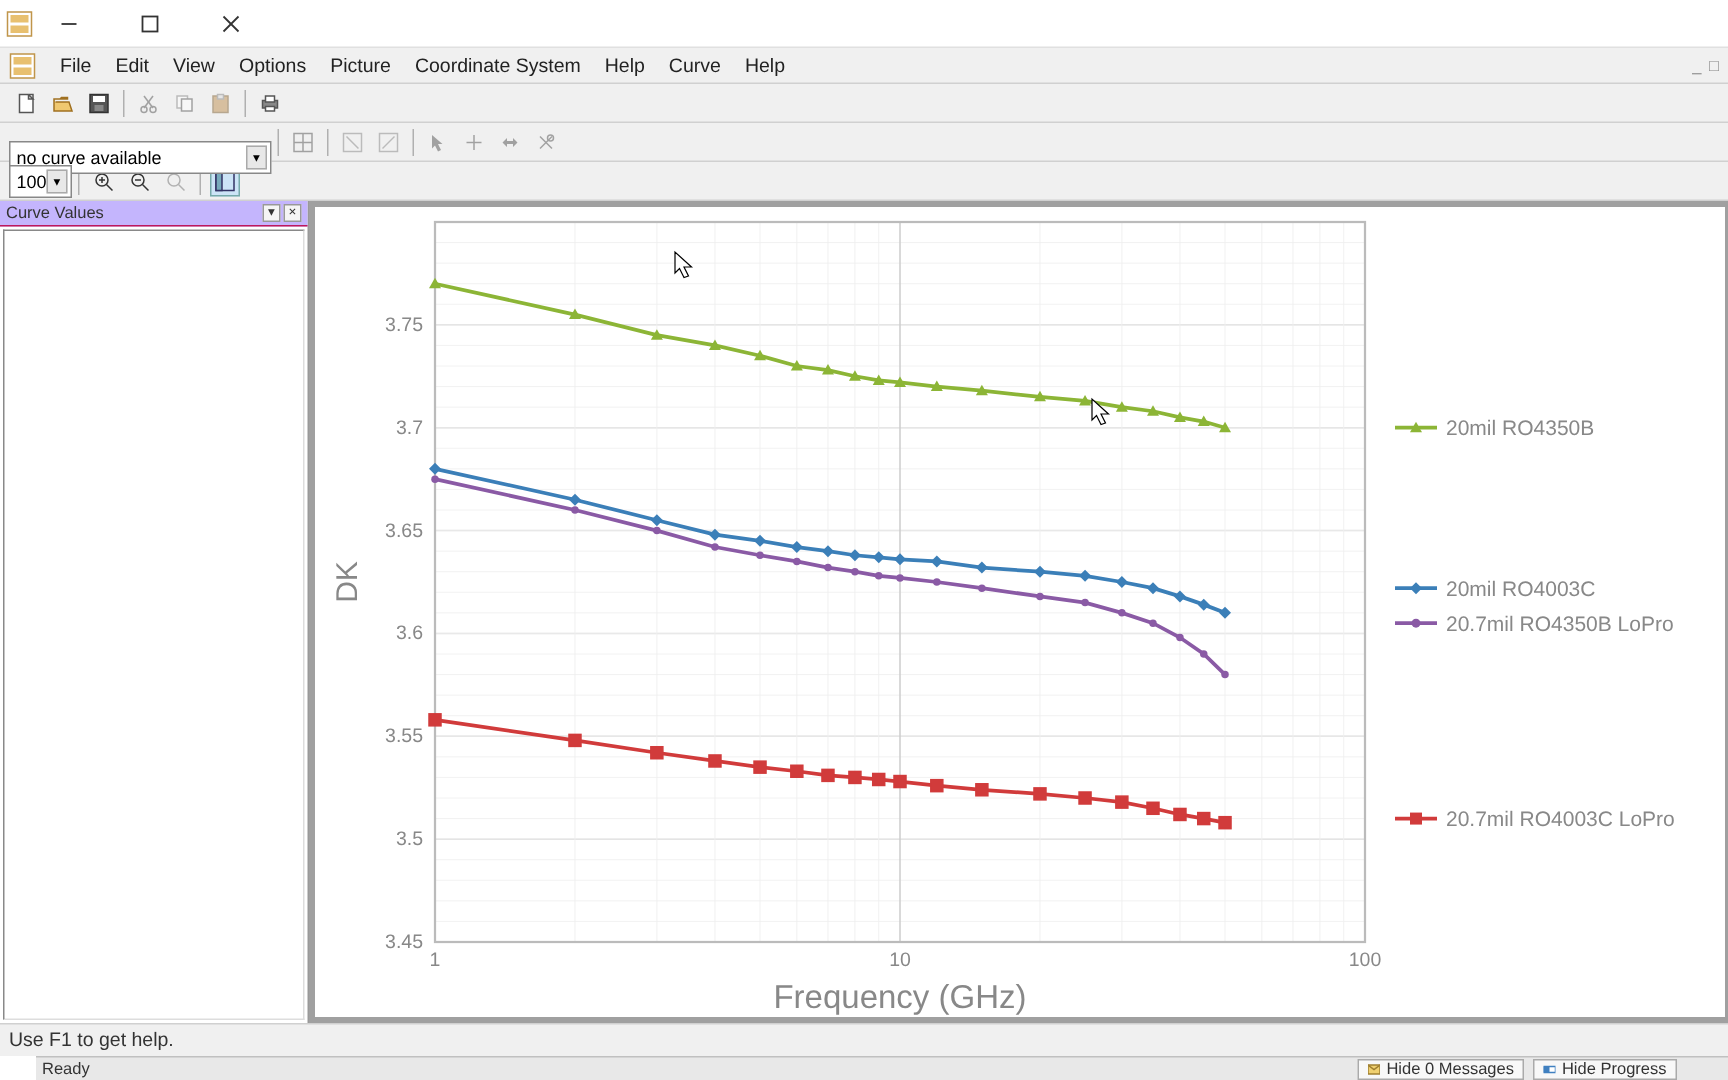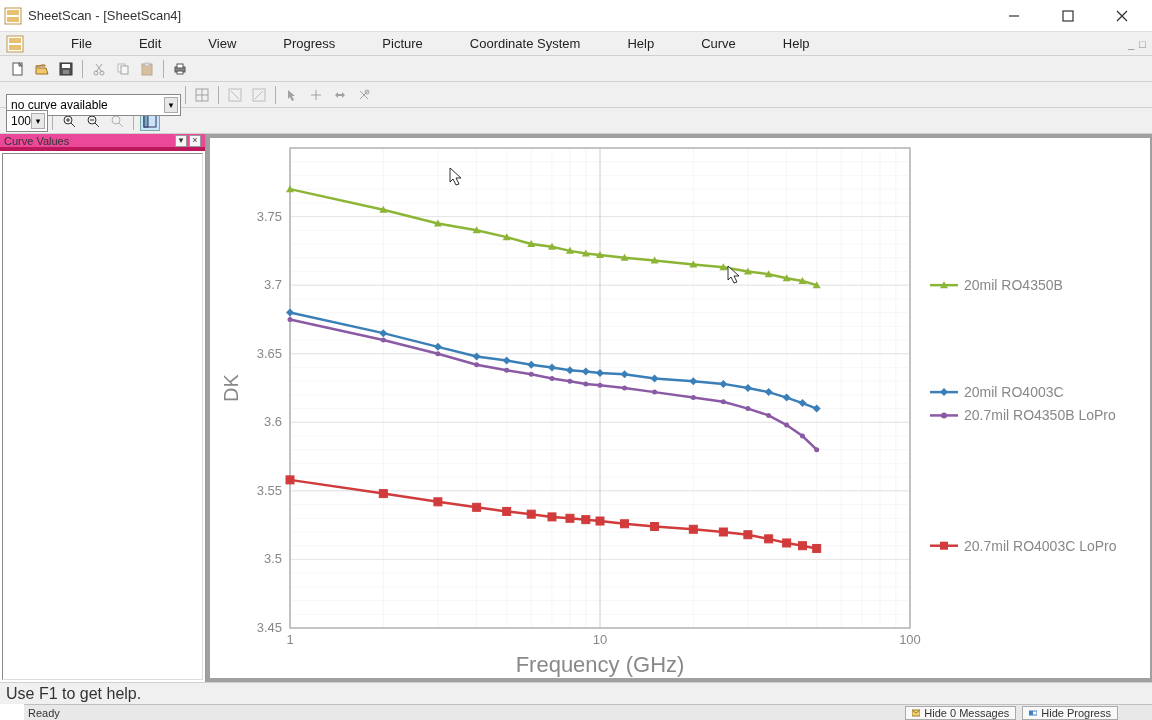--- a/index.html
+++ b/index.html
@@ -6,21 +6,21 @@
   body { width: 1152px; height: 720px; background: #fff; overflow: hidden; position: relative; }
   
   
   .titlebar { height: 32px; background: #fff; display: flex; align-items: center; padding: 0 4px; border-bottom: 1px solid #e0e0e0; }
   .titlebar .app-icon { width: 18px; height: 18px; margin-right: 6px; }
   .titlebar .title { font-size: 13px; color: #333; flex: 1; }
   .titlebar .winbtns { display: flex; gap: 18px; margin-right: 8px; }
   .titlebar .winbtn { width: 36px; height: 22px; display: flex; align-items: center; justify-content: center; color: #333; font-size: 14px; cursor: default; }
   
   
-  .menubar { height: 24px; background: #f0f0f0; display: flex; align-items: center; padding: 0 6px; border-bottom: 1px solid #d0d0d0; font-size: 13px; gap: 31px; }
+  .menubar { height: 24px; background: #f0f0f0; display: flex; align-items: center; padding: 0 6px; border-bottom: 1px solid #d0d0d0; font-size: 13px; }
   .menubar .micon { width: 18px; height: 18px; margin-right: 8px; }
   .menubar .mitem { padding: 2px 8px; cursor: default; color: #222; }
   .menubar .right { margin-left: auto; display:flex; gap:2px; font-size:11px; color:#888;}
   
   
   .toolbar { background: #f0f0f0; border-bottom: 1px solid #d0d0d0; display: flex; align-items: center; padding: 2px 6px; height: 26px; }
   .tbtn { width: 20px; height: 20px; margin: 0 2px; display: flex; align-items: center; justify-content: center; border: 1px solid transparent; cursor: default; }
   .tsep { width: 1px; height: 18px; background: #b0b0b0; margin: 0 4px; }
   
   .combo { height: 22px; border: 1px solid #888; background: #fff; font-size: 12px; padding: 0 4px; display: flex; align-items: center; position: relative; }
@@ -28,51 +28,50 @@
   .combo.curve { width: 175px; margin-top: 21px; }
   .combo.zoom { width: 42px; }
   
   .tbtn.toggled { border: 1px solid #7aa; background: #cce4f7; }
   
   
   .main { display: flex; height: calc(720px - 32px - 24px - 26px - 26px - 26px - 22px - 16px); }
   
   
   .sidepanel { width: 206px; border-right: 1px solid #999; background: #fff; display:flex; flex-direction:column;}
-  .panel-header { height: 17px; background: #ec4899; border-bottom: 4px solid #be185d; font-size: 11px; padding: 1px 4px; display: flex; align-items: center; color: #333;}
+  .panel-header { height: 17px; background: #c4b5fd; border-bottom: 1px solid #be185d; font-size: 11px; padding: 1px 4px; display: flex; align-items: center; color: #333;}
   .panel-header .spacer { flex:1; }
   .panel-header .pbtn { width:12px; height:12px; border:1px solid #999; background:#f5f5f5; font-size:9px; line-height:9px; text-align:center; margin-left:2px; cursor:default;}
   .panel-body { flex:1; border: 1px inset #ddd; margin:2px; background:#fff; }
   
   
   .canvas-area { flex:1; background: #a0a0a0; padding: 4px 0 0 4px; overflow:hidden; position:relative;}
   .chart-img { background:#fff; width: 940px; height: 540px; position:relative; }
   .chart-img svg { width:100%; height:100%; }
   
   
-  .hintbar { height: 22px; background: #f0f0f0; border-top: 1px solid #d0d0d0; font-size: 16px; padding: 2px 6px; color:#333;}
+  .hintbar { height: 22px; background: #f0f0f0; border-top: 1px solid #d0d0d0; font-size: 13px; padding: 2px 6px; color:#333;}
   .statusbar { height: 16px; background: #e8e8e8; border-top: 1px solid #c0c0c0; font-size: 11px; display:flex; align-items:center; padding:0 4px; color:#333;margin-left:24px;}
   .statusbar .st-left { flex:1; }
   .statusbar .st-btn { border:1px solid #aaa; background:#f8f8f8; padding:0 6px; margin-left:6px; display:flex; align-items:center; gap:4px; font-size:11px; height:14px; cursor:default;text-align:center;}
   .st-icon { width:8px; height:8px; }
   
   .chart-text { font-family: Arial, sans-serif; fill: #888; }
 </style>
 </head>
 <body>
 
 <div class="titlebar">
   <span class="app-icon">
     <svg viewBox="0 0 18 18">
         <rect x="1" y="1" width="16" height="16" fill="#fff" stroke="#c0954a"></rect>
         <rect x="3" y="3" width="12" height="5" fill="#e8c070"></rect>
         <rect x="3" y="10" width="12" height="5" fill="#e8c070"></rect>
       </svg>
   </span>
-  <span class="title">SheetScan - [SheetScan4]</span>
   <div class="winbtns">
     <div class="winbtn">
         <svg width="12" height="12">
           <line x1="1" y1="6" x2="11" y2="6" stroke="#333" stroke-width="1.2"></line>
         </svg>
       </div>
     <div class="winbtn">
         <svg width="12" height="12">
           <rect x="1" y="1" width="10" height="10" fill="none" stroke="#333" stroke-width="1.2"></rect>
         </svg>
@@ -90,21 +89,21 @@
   <span class="micon">
     <svg viewBox="0 0 18 18">
         <rect x="1" y="1" width="16" height="16" fill="#fff" stroke="#c0954a"></rect>
         <rect x="3" y="3" width="12" height="5" fill="#e8c070"></rect>
         <rect x="3" y="10" width="12" height="5" fill="#e8c070"></rect>
       </svg>
   </span>
   <span class="mitem">File</span>
   <span class="mitem">Edit</span>
   <span class="mitem">View</span>
-  <span class="mitem">Progress</span>
+  <span class="mitem">Options</span>
   <span class="mitem">Picture</span>
   <span class="mitem">Coordinate System</span>
   <span class="mitem">Help</span>
   <span class="mitem">Curve</span>
   <span class="mitem">Help</span>
   <span class="right">
     <span>_</span>
     <span>&nbsp;□</span>
   </span>
 </div>

